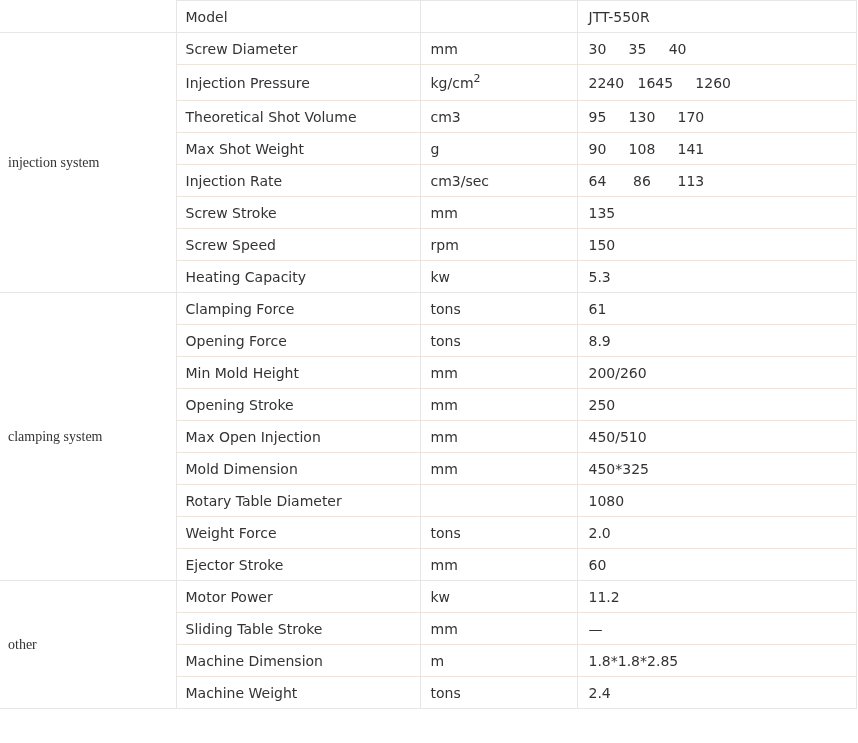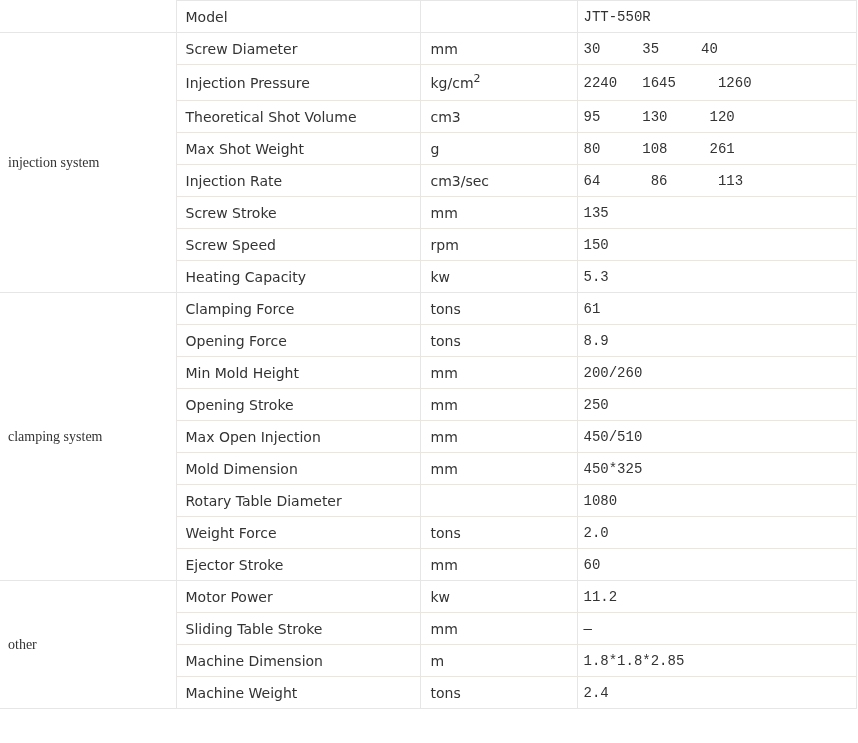--- a/index.html
+++ b/index.html
@@ -33,21 +33,21 @@
   tr.tall td{height:36px;}
   td.section-cell{
     border-right:1px solid var(--border-grid);
     border-bottom:1px solid var(--border-grid);
     padding-left:8px;
     vertical-align:middle;
     font-family:Liberation Serif, serif;
   }
   td.param-cell{padding-left:9px;}
   td.unit-cell{padding-left:10px;margin-left:6px;}
-  td.value-cell{padding-left:6px;white-space:pre;font-family:Liberation Mono, monospace;}
+  td.value-cell{padding-left:11px;white-space:pre;}
   tr.section-end td{border-bottom:1px solid var(--border-grid);}
   tr.first-row td:not(.section-cell){border-top:1px solid var(--border-grid);}
   sup.unit-sup{
     font-size:11px;
     vertical-align:super;
     line-height:0;
   }
 </style>
 </head>
 <body>
@@ -74,26 +74,26 @@
           <td class="value-cell">30     35     40</td>
         </tr>
         <tr class="tall">
           <td class="param-cell">Injection Pressure</td>
           <td class="unit-cell"><span>kg/cm</span><sup class="unit-sup">2</sup></td>
           <td class="value-cell">2240   1645     1260</td>
         </tr>
         <tr>
           <td class="param-cell">Theoretical Shot Volume</td>
           <td class="unit-cell"><span>cm3</span></td>
-          <td class="value-cell">95     130     120</td>
+          <td class="value-cell">95     130     170</td>
         </tr>
         <tr>
           <td class="param-cell">Max Shot Weight</td>
           <td class="unit-cell"><span>g</span></td>
-          <td class="value-cell">80     108     261</td>
+          <td class="value-cell">90     108     141</td>
         </tr>
         <tr>
           <td class="param-cell">Injection Rate</td>
           <td class="unit-cell"><span>cm3/sec</span></td>
           <td class="value-cell">64      86      113</td>
         </tr>
         <tr>
           <td class="param-cell">Screw Stroke</td>
           <td class="unit-cell"><span>mm</span></td>
           <td class="value-cell">135</td>

